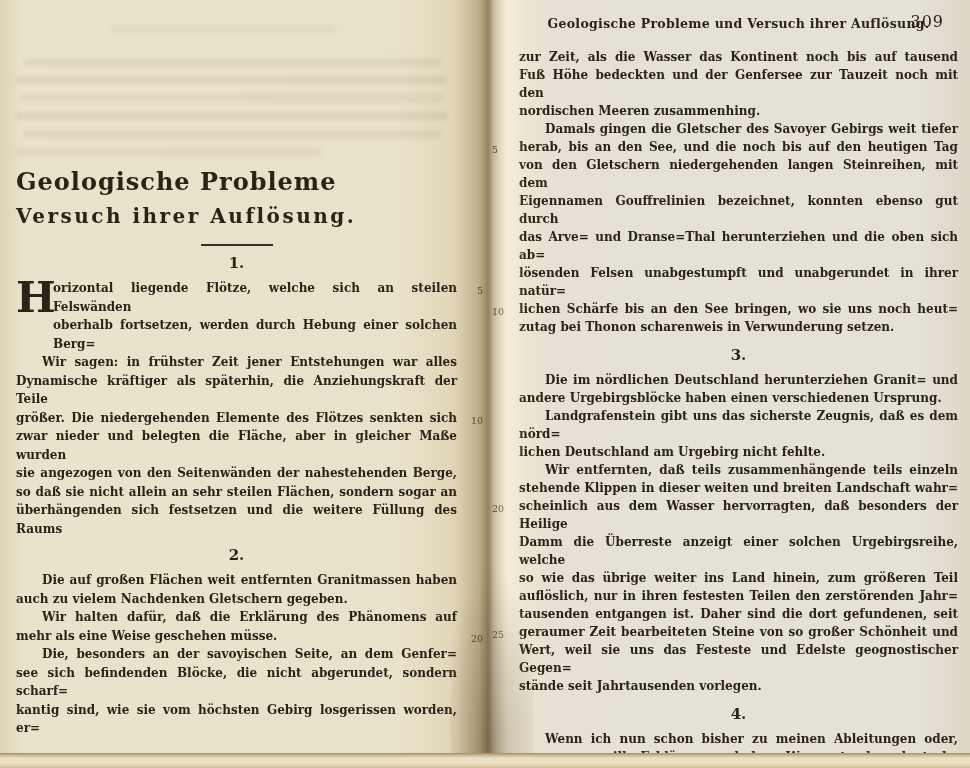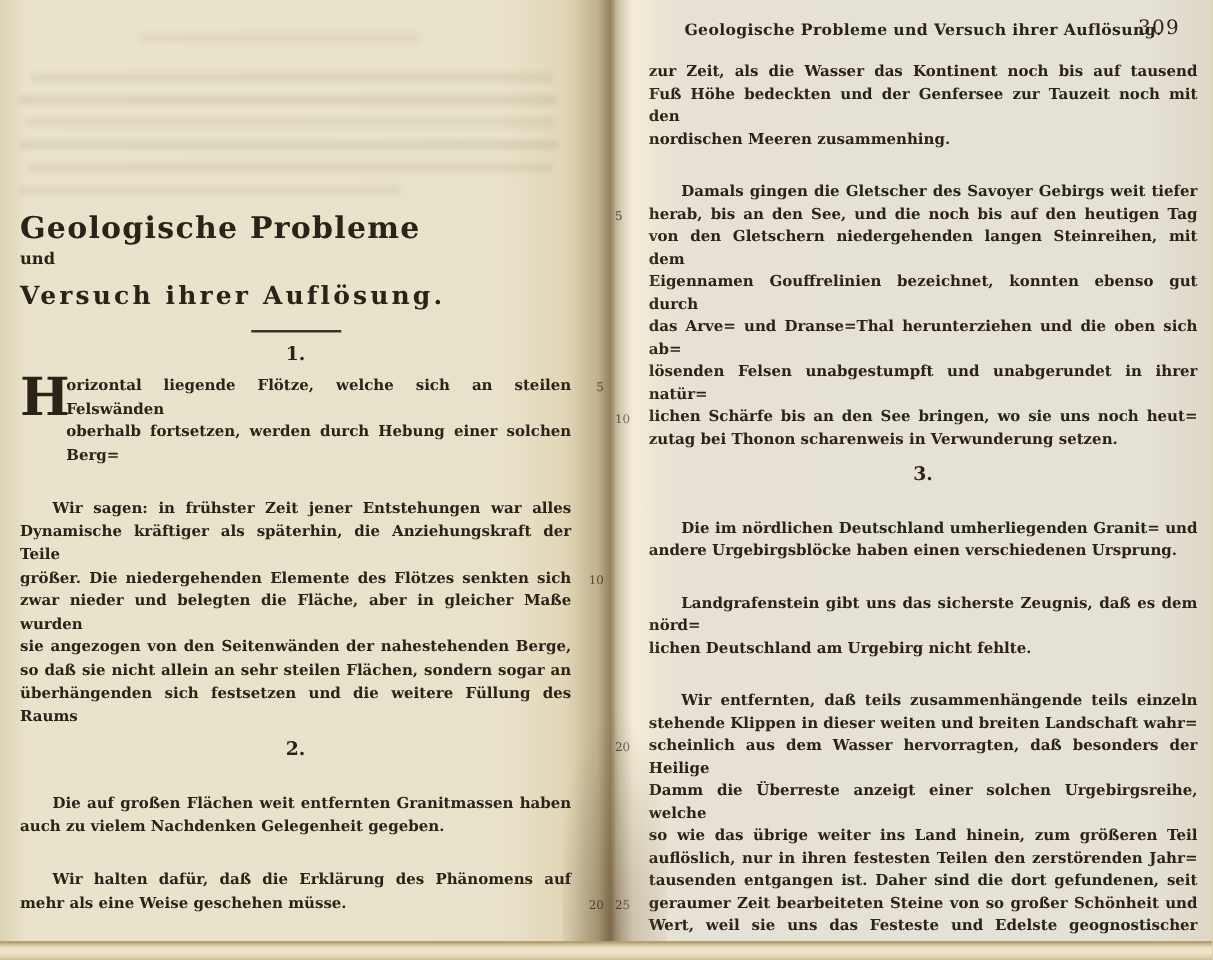--- a/index.html
+++ b/index.html
@@ -52,21 +52,21 @@
 
   .body{position:relative;}
   .para{margin:0;}
   .line{
     position:relative;font-weight:bold;font-size:12px;line-height:18.5px;
     text-align:justify;text-align-last:justify;overflow:visible;
     color:#2b2318;
   }
   .page.right .line{line-height:18px;}
   .line.end{text-align-last:left;}
-  .para.ind div.line:first-of-type{text-indent:26px;margin-top:24px;}
+  .para.ind div.line:first-of-type{text-indent:26px;}
   .para.drop{position:relative;}
   .para.drop div.line:nth-of-type(1),
   .para.drop div.line:nth-of-type(2){margin-left:37px;}
   .dropcap{position:absolute;left:0;top:1px;font-size:42px;line-height:36px;font-weight:bold;color:#2b2318;}
   .mnum{position:absolute;top:3px;font-size:9.5px;font-weight:normal;color:#55483a;}
   .mnum.rs{right:-26px;}
   .mnum.ls{left:-27px;}
 
   .rp-header{position:relative;margin:13px 16px 15px;text-align:center;height:20px;}
   .rh-title{font-size:12.5px;font-weight:bold;letter-spacing:.3px;}
@@ -82,21 +82,20 @@
       <div class="bl bl0"></div>
       <div class="bl bl1"></div>
       <div class="bl bl2"></div>
       <div class="bl bl3"></div>
       <div class="bl bl4"></div>
       <div class="bl bl5"></div>
       <div class="bl bl6"></div>
     </div>
     <div class="title-block">
       <div class="t1">Geologische Probleme</div>
-      <div class="t2">und</div>
       <div class="t3">Versuch ihrer Auflösung.</div>
       <div class="rule"></div>
     </div>
     <div class="body" id="left-body">
         <div class="sec-head">1.</div>
         <div class="para drop">
           <span class="dropcap">H</span>
           <div class="line">orizontal liegende Flötze, welche sich an steilen Felswänden<span class="mnum rs">5</span></div>
           <div class="line">oberhalb fortsetzen, werden durch Hebung einer solchen Berg=</div>
         </div>
@@ -105,21 +104,21 @@
           <div class="line">Dynamische kräftiger als späterhin, die Anziehungskraft der Teile</div>
           <div class="line">größer.  Die niedergehenden Elemente des Flötzes senkten sich<span class="mnum rs">10</span></div>
           <div class="line">zwar nieder und belegten die Fläche, aber in gleicher Maße wurden</div>
           <div class="line">sie angezogen von den Seitenwänden der nahestehenden Berge,</div>
           <div class="line">so daß sie nicht allein an sehr steilen Flächen, sondern sogar an</div>
           <div class="line">überhängenden sich festsetzen und die weitere Füllung des Raums</div>
         </div>
         <div class="sec-head">2.</div>
         <div class="para ind">
           <div class="line">Die auf großen Flächen weit entfernten Granitmassen haben</div>
-          <div class="line end">auch zu vielem Nachdenken Gelegenheit gegeben.</div>
+          <div class="line end">auch zu vielem Nachdenken Gletschern gegeben.</div>
         </div>
         <div class="para ind">
           <div class="line">Wir halten dafür, daß die Erklärung des Phänomens auf</div>
           <div class="line end">mehr als eine Weise geschehen müsse.<span class="mnum rs">20</span></div>
         </div>
         <div class="para ind">
           <div class="line">Die, besonders an der savoyischen Seite, an dem Genfer=</div>
           <div class="line">see sich befindenden Blöcke, die nicht abgerundet, sondern scharf=</div>
           <div class="line">kantig sind, wie sie vom höchsten Gebirg losgerissen worden, er=</div>
         </div>
@@ -143,21 +142,21 @@
           <div class="line">herab, bis an den See, und die noch bis auf den heutigen Tag<span class="mnum ls">5</span></div>
           <div class="line">von den Gletschern niedergehenden langen Steinreihen, mit dem</div>
           <div class="line">Eigennamen Gouffrelinien bezeichnet, konnten ebenso gut durch</div>
           <div class="line">das Arve= und Dranse=Thal herunterziehen und die oben sich ab=</div>
           <div class="line">lösenden Felsen unabgestumpft und unabgerundet in ihrer natür=</div>
           <div class="line">lichen Schärfe bis an den See bringen, wo sie uns noch heut=<span class="mnum ls">10</span></div>
           <div class="line end">zutag bei Thonon scharenweis in Verwunderung setzen.</div>
         </div>
         <div class="sec-head">3.</div>
         <div class="para ind">
-          <div class="line">Die im nördlichen Deutschland umherliegenden Granit= und</div>
+          <div class="line">Die im nördlichen Deutschland herunterziehen Granit= und</div>
           <div class="line end">andere Urgebirgsblöcke haben einen verschiedenen Ursprung.</div>
         </div>
         <div class="para ind">
           <div class="line">Landgrafenstein gibt uns das sicherste Zeugnis, daß es dem nörd=</div>
           <div class="line end">lichen Deutschland am Urgebirg nicht fehlte.</div>
         </div>
         <div class="para ind">
           <div class="line">Wir entfernten, daß teils zusammenhängende teils einzeln</div>
           <div class="line">stehende Klippen in dieser weiten und breiten Landschaft wahr=</div>
           <div class="line">scheinlich aus dem Wasser hervorragten, daß besonders der Heilige<span class="mnum ls">20</span></div>

